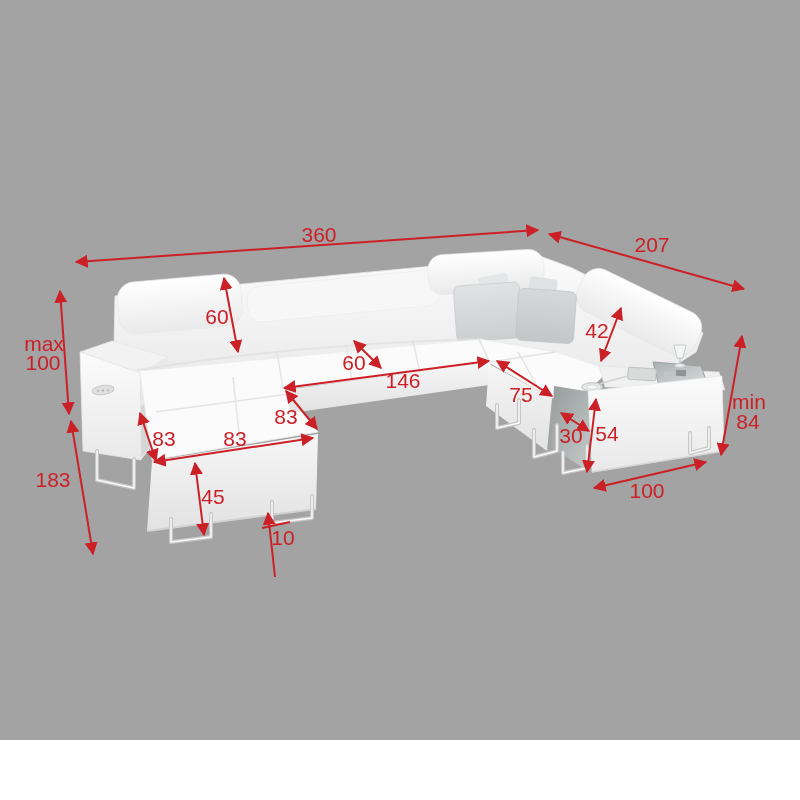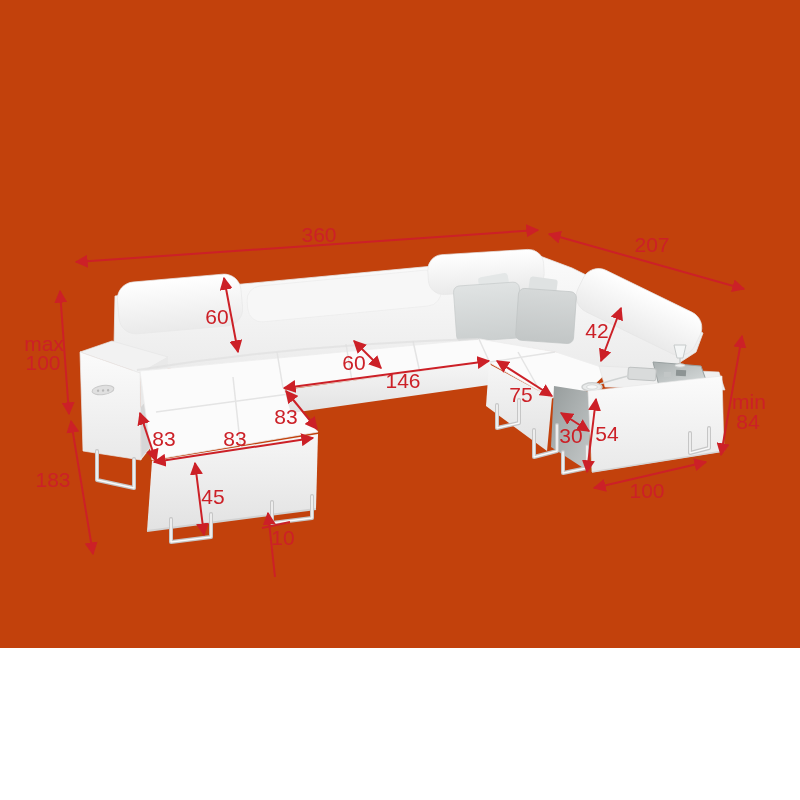--- a/index.html
+++ b/index.html
@@ -1,16 +1,16 @@
 <!DOCTYPE html>
 <html style="--accent: #cc2027;"><head>
 <meta charset="utf-8">
 <style>
   html,body{margin:0;padding:0;background:#ffffff;}
-  .stage{width:800px;height:648px;position:relative;background:#c2410c;overflow:hidden;
+  .stage{width:800px;height:740px;position:relative;background:#a3a3a3;overflow:hidden;
          font-family:"Liberation Sans", sans-serif;}
   svg{display:block;}
   .dim-line{stroke:var(--accent,#cc2027);stroke-width:2;fill:none;}
   .dim-tick{stroke:var(--accent,#cc2027);stroke-width:2;fill:none;}
   .dim-text{fill:var(--accent,#cc2027);font-size:21px;font-family:"Liberation Sans",sans-serif;}
   .ah{fill:var(--accent,#cc2027);}
   .seam{stroke:#e4e4e4;stroke-width:1.5;fill:none;}
   .leg{stroke:#c6c6c6;stroke-width:4;fill:none;stroke-linejoin:round;stroke-linecap:round;}
   .leg-hi{stroke:#ffffff;stroke-width:1.5;fill:none;stroke-linejoin:round;stroke-linecap:round;opacity:.9;}
 </style>

